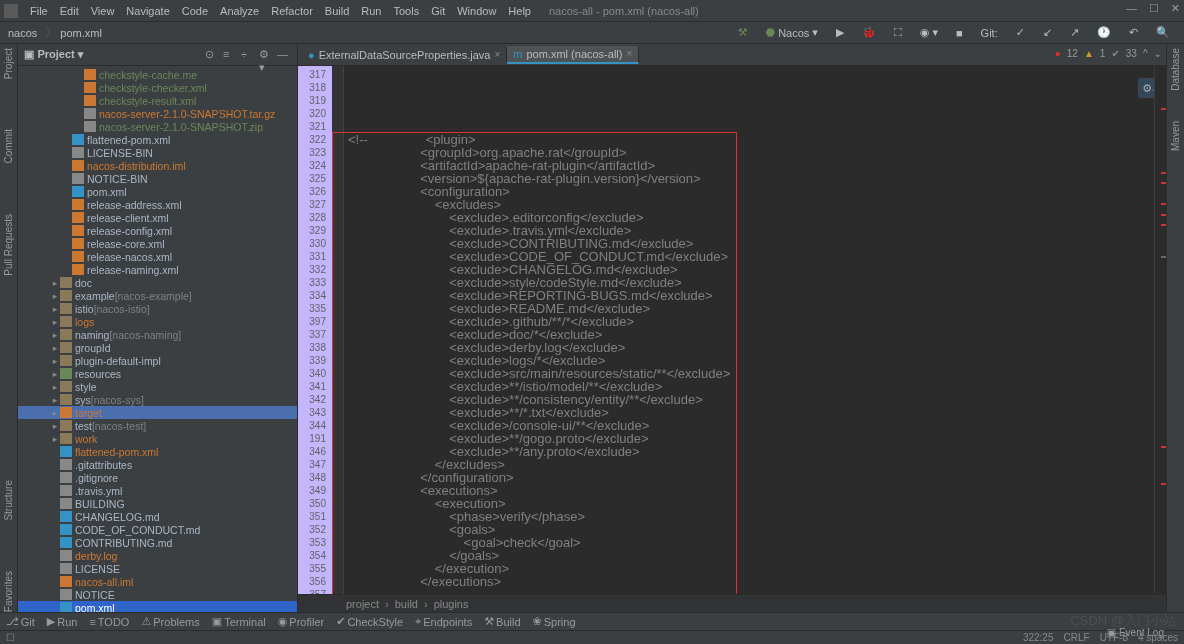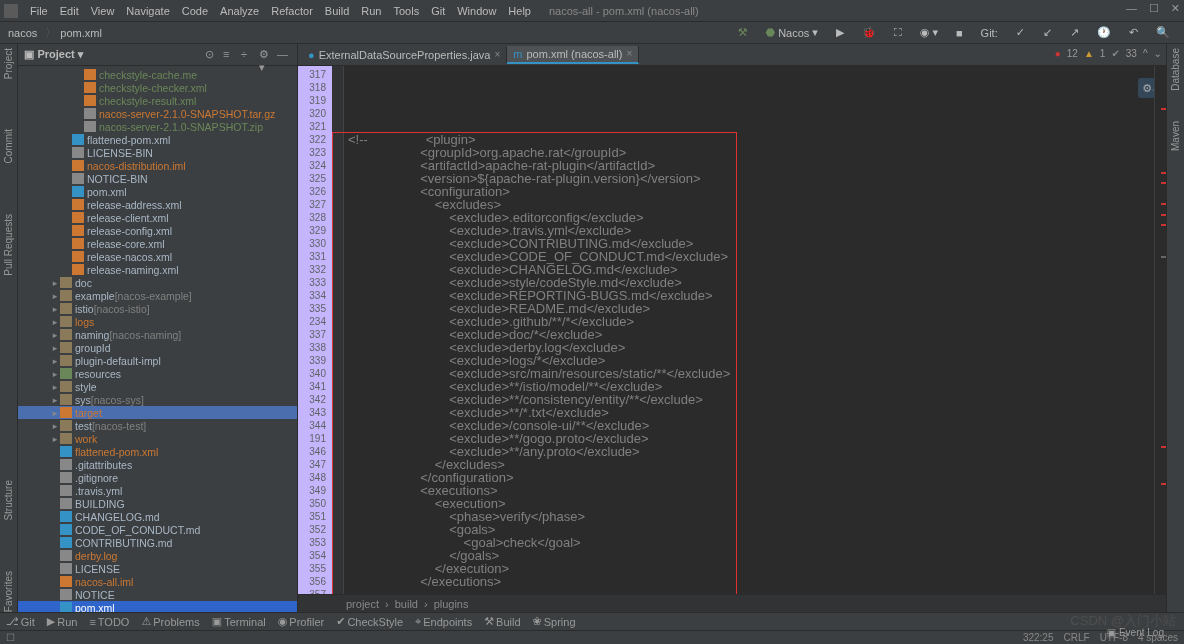--- a/index.html
+++ b/index.html
@@ -378,21 +378,21 @@
           <div>326</div>
           <div>327</div>
           <div>328</div>
           <div>329</div>
           <div>330</div>
           <div>331</div>
           <div>332</div>
           <div>333</div>
           <div>334</div>
           <div>335</div>
-          <div>234</div>
+          <div>397</div>
           <div>337</div>
           <div>338</div>
           <div>339</div>
           <div>340</div>
           <div>341</div>
           <div>342</div>
           <div>343</div>
           <div>344</div>
           <div>191</div>
           <div>346</div>

